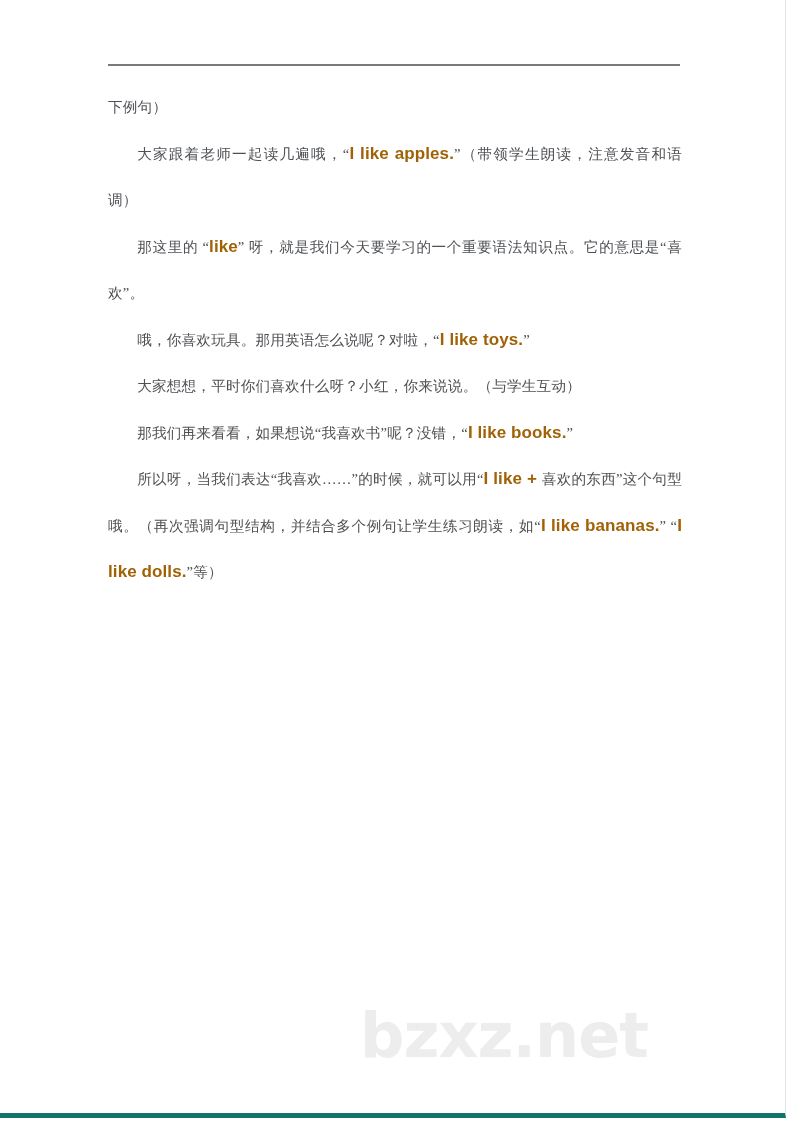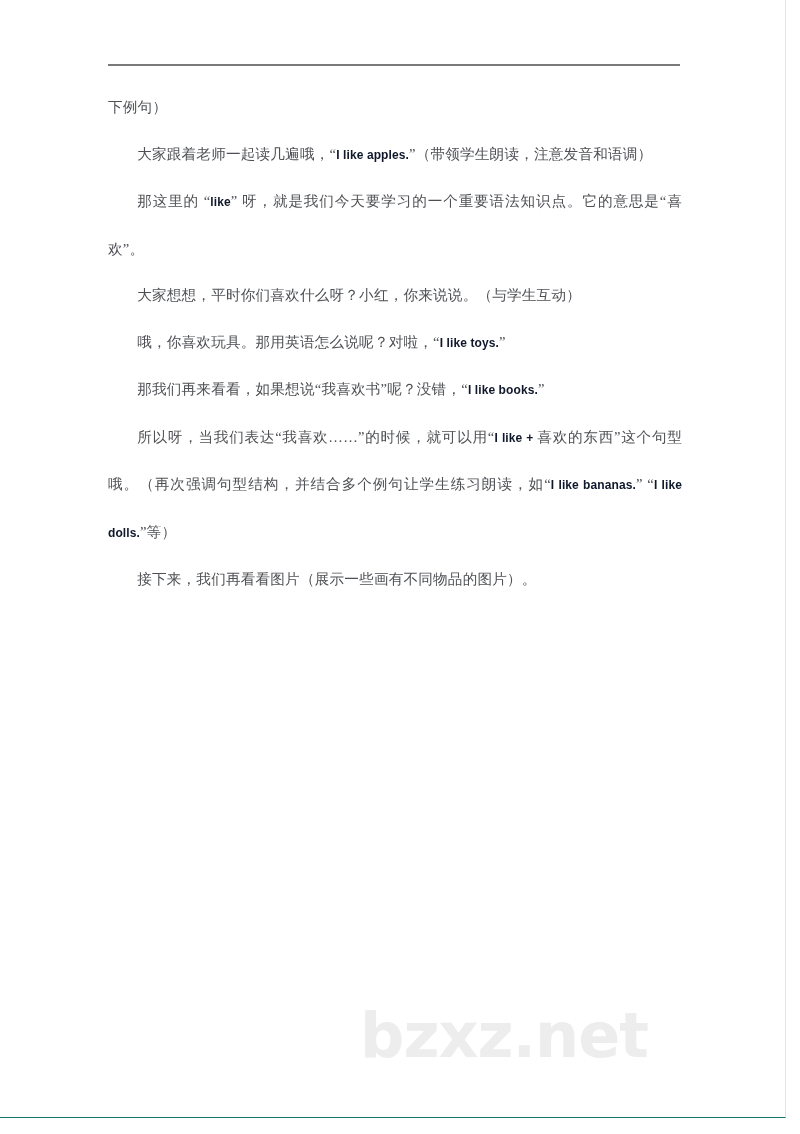--- a/index.html
+++ b/index.html
@@ -17,21 +17,21 @@
 
   
   .page {
     position: absolute;
     top: 0;
     left: 0;
     width: 786px;
     height: 1118px;
     background: #ffffff;
     border-right: 1px solid #e4e4e4;
-    border-bottom: 1px solid #0f766e;
+    border-bottom: 5px solid #0f766e;
     box-sizing: border-box;
     overflow: hidden;
   }
 
   
   .header-rule {
     position: absolute;
     left: 108px;
     top: 64px;
     width: 572px;
@@ -59,22 +59,22 @@
     font-family: "Liberation Serif", "DejaVu Serif", serif;
   }
 
   .para.indent {
     text-indent: 2em;
   }
 
   .para .en {
     font-family: "Liberation Sans", "DejaVu Sans", sans-serif;
     font-weight: 700;
-    font-size: 12px;
-    color: #0f172a;
+    font-size: 17px;
+    color: #a16207;
     letter-spacing: 0.1px;
   }
 
   
   .watermark {
     position: absolute;
     left: 360px;
     top: 1005px;
     font-family: "DejaVu Sans", "Liberation Sans", sans-serif;
     font-weight: 700;
@@ -90,22 +90,21 @@
 <body>
 
 <div class="page">
 
   <div class="header-rule"></div>
 
   <div class="doc-body">
       <p class="para"><span class="cn">下例句）</span></p>
       <p class="para indent"><span class="cn">大家跟着老师一起读几遍哦，“</span><span class="en">I like apples.</span><span class="cn">”（带领学生朗读，注意发音和语调）</span></p>
       <p class="para indent"><span class="cn">那这里的 “</span><span class="en">like</span><span class="cn">” 呀，就是我们今天要学习的一个重要语法知识点。它的意思是“喜欢”。</span></p>
+      <p class="para indent"><span class="cn">哦，你喜欢玩具。那用英语怎么说呢？对啦，“</span><span class="en">I like toys.</span><span class="cn">”</span></p>
       <p class="para indent"><span class="cn">大家想想，平时你们喜欢什么呀？小红，你来说说。（与学生互动）</span></p>
-      <p class="para indent"><span class="cn">哦，你喜欢玩具。那用英语怎么说呢？对啦，“</span><span class="en">I like toys.</span><span class="cn">”</span></p>
       <p class="para indent"><span class="cn">那我们再来看看，如果想说“我喜欢书”呢？没错，“</span><span class="en">I like books.</span><span class="cn">”</span></p>
       <p class="para indent"><span class="cn">所以呀，当我们表达“我喜欢……”的时候，就可以用“</span><span class="en">I like + </span><span class="cn">喜欢的东西”这个句型哦。（再次强调句型结构，并结合多个例句让学生练习朗读，如“</span><span class="en">I like bananas.</span><span class="cn">” “</span><span class="en">I like dolls.</span><span class="cn">”等）</span></p>
-      <p class="para indent"><span class="cn">接下来，我们再看看图片（展示一些画有不同物品的图片）。</span></p>
     </div>
 
   <div class="watermark">bzxz.net</div>
 
 </div>
 
 </body></html>

